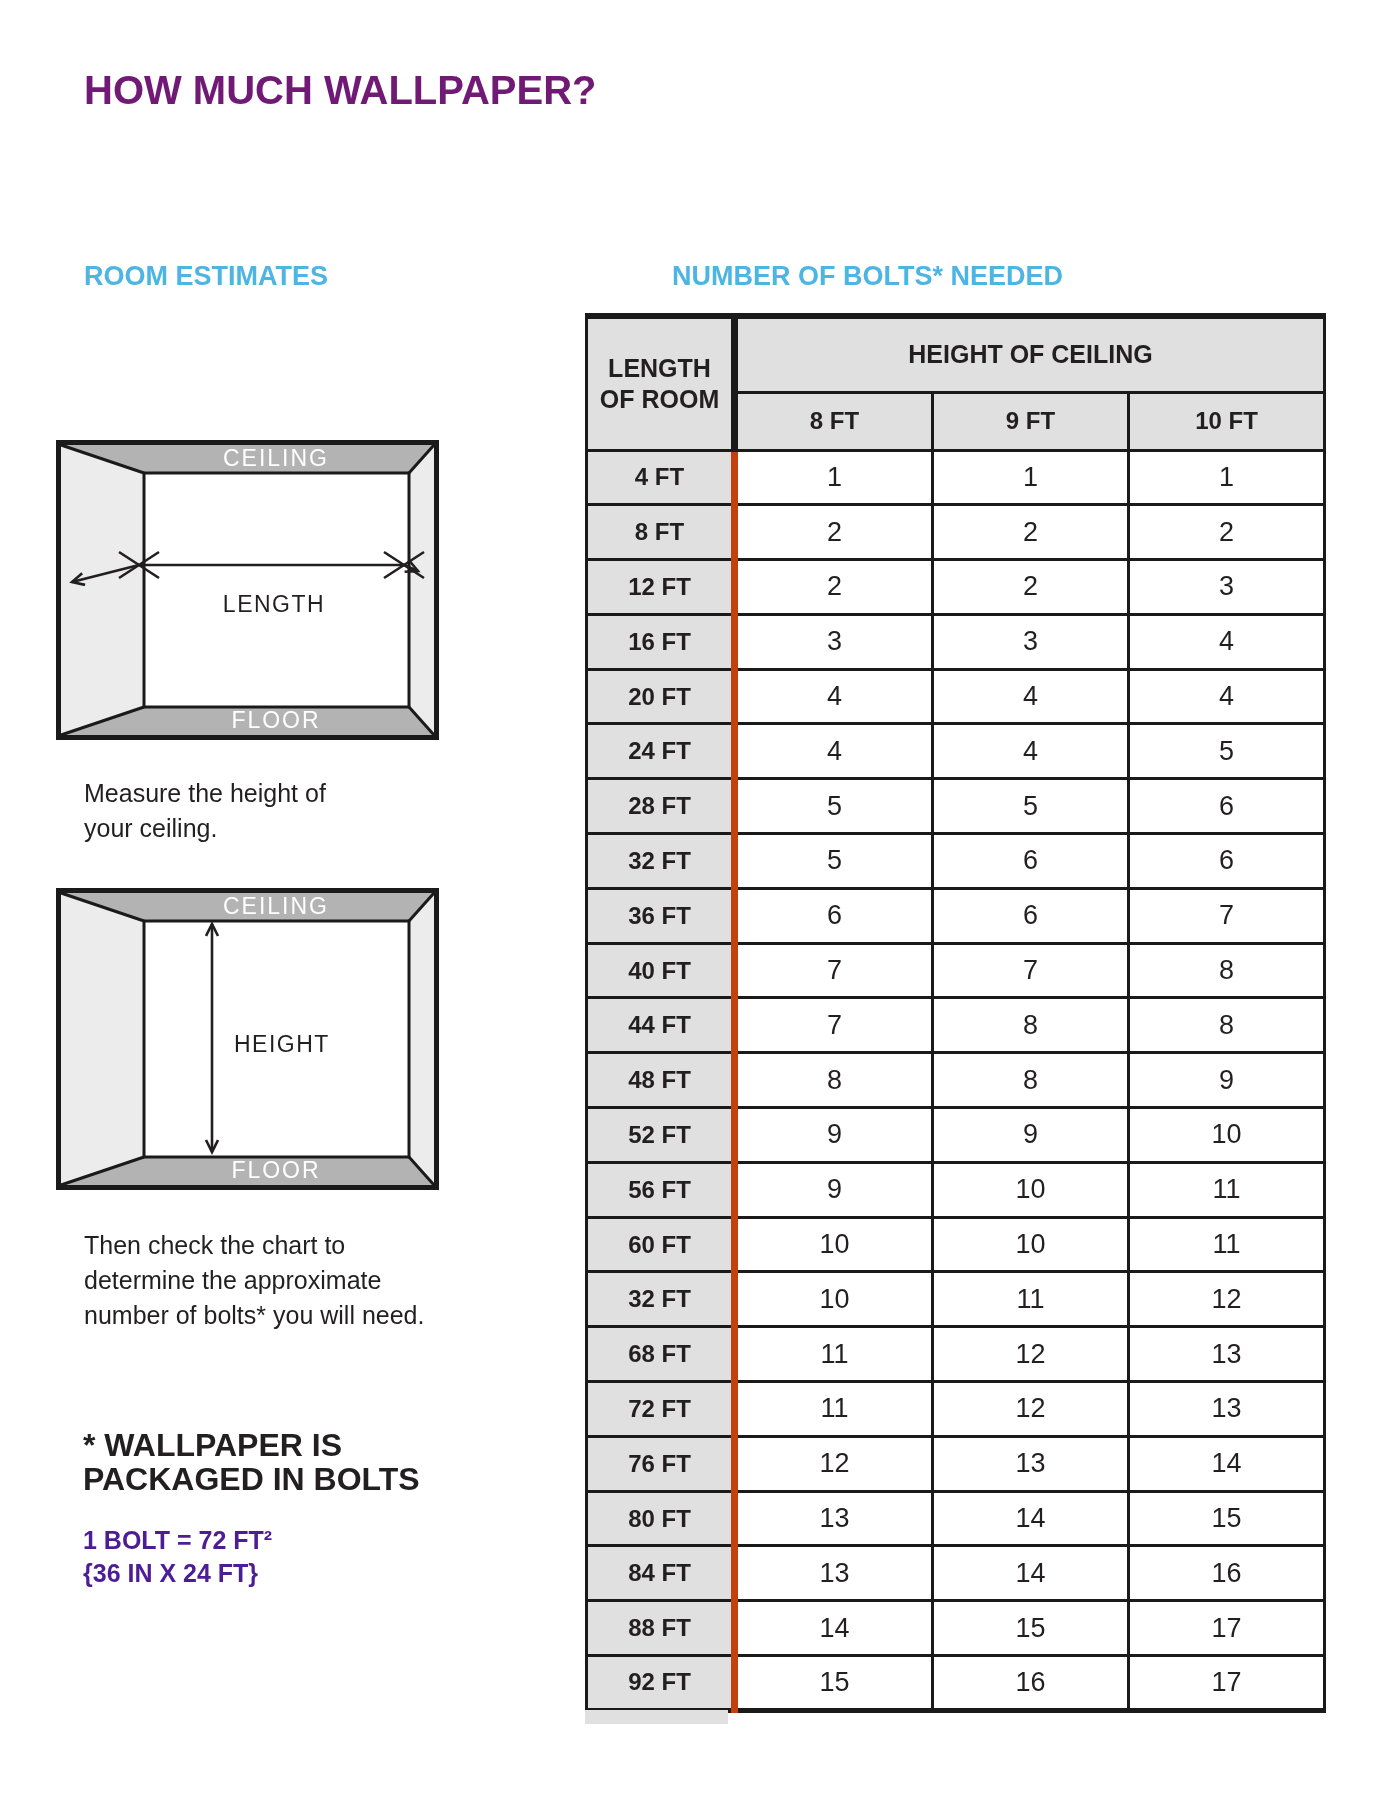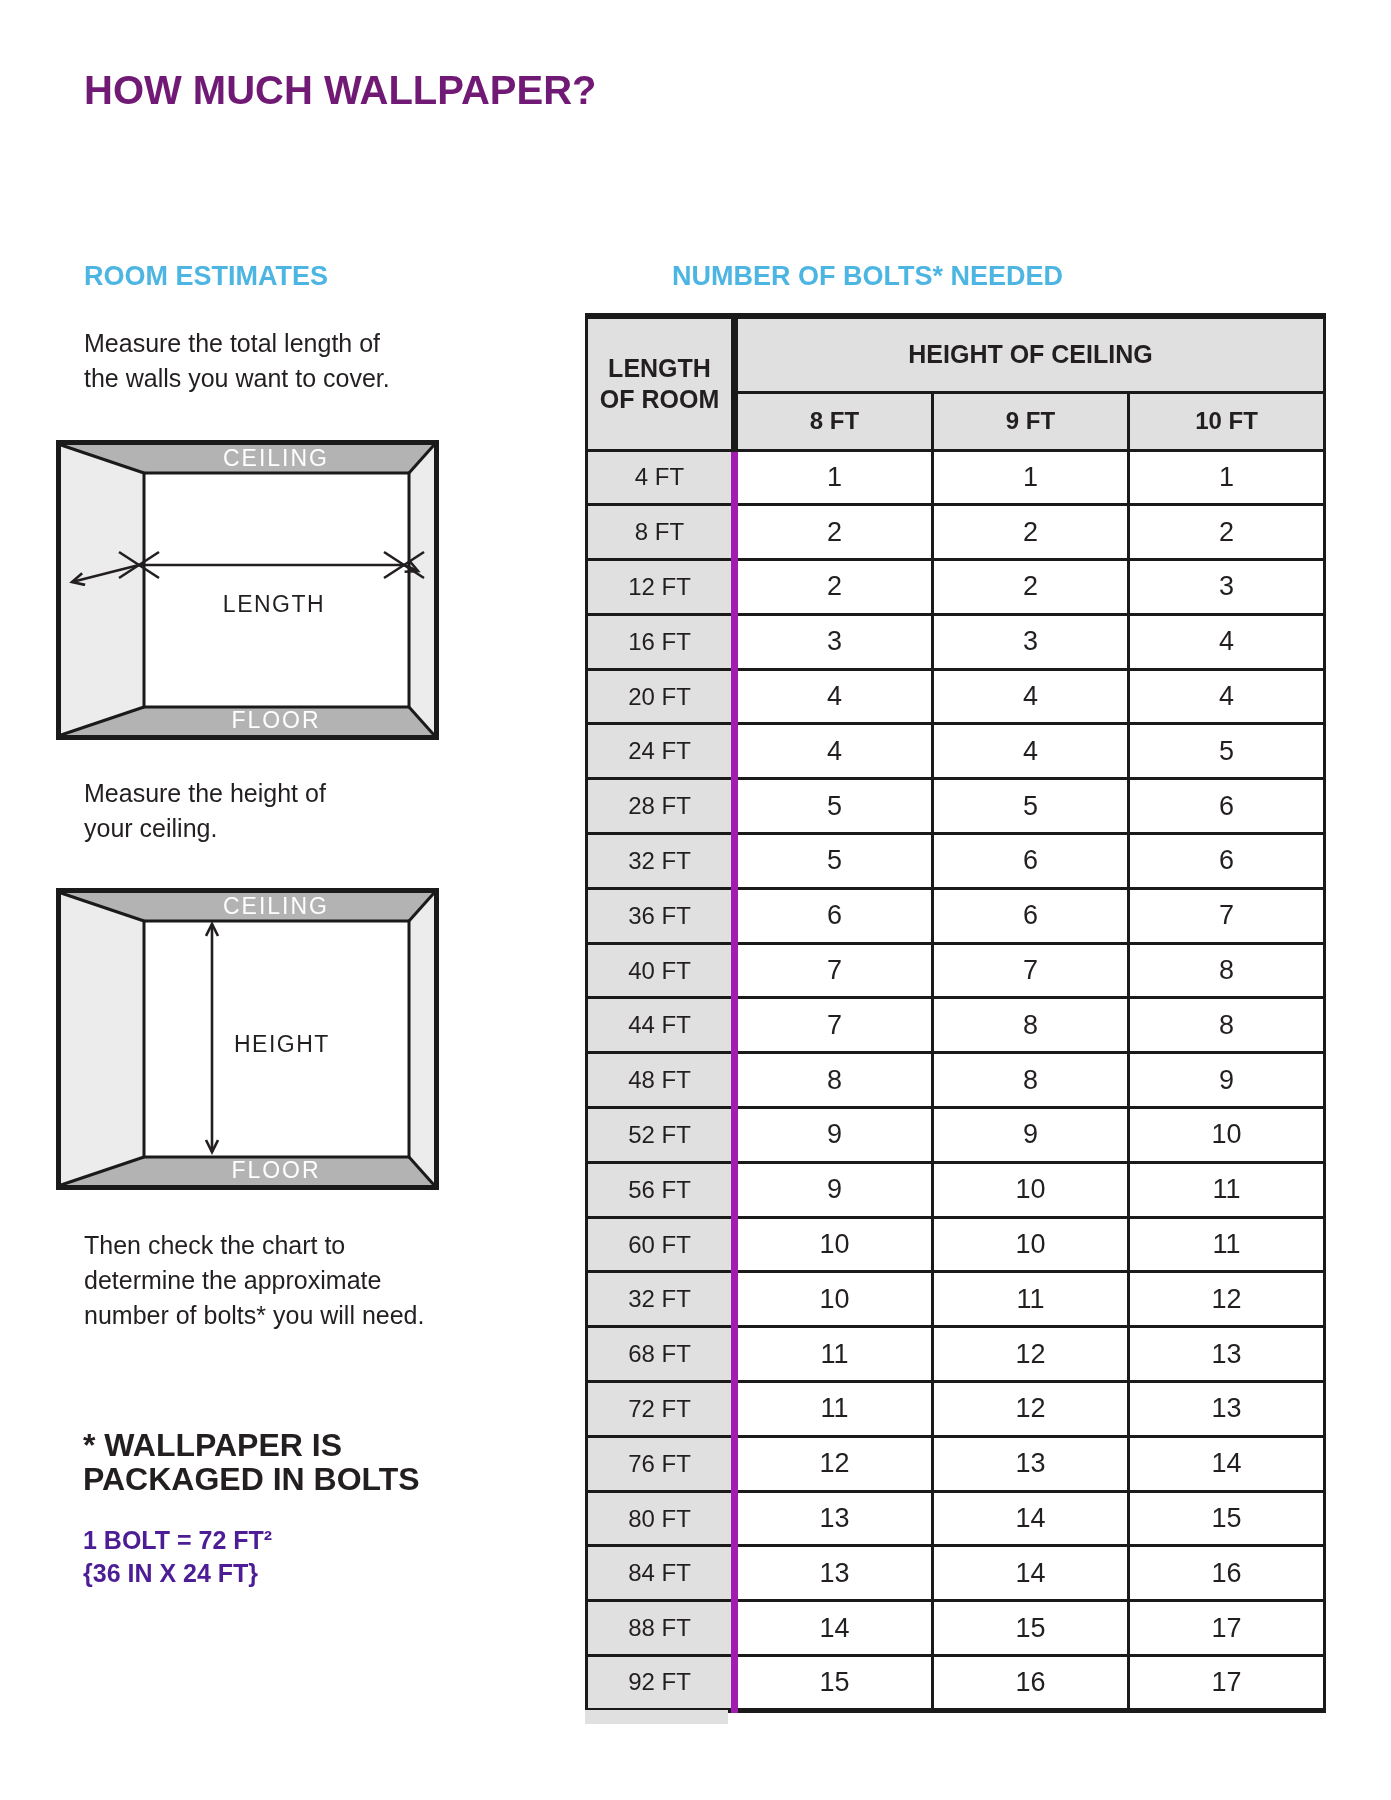--- a/index.html
+++ b/index.html
@@ -56,42 +56,38 @@
   #bolts-table .corner-cell {
     width:143px; background:#e0e0e0; font-size:25px; font-weight:bold; line-height:31px;
     border-right:7px solid #1a1a1a;
   }
   #bolts-table .group-header-row { height:76px; }
   #bolts-table .subcol-row { height:58px; }
   #bolts-table .group-header-cell { font-size:25px; font-weight:bold; }
   #bolts-table .subcol-cell { width:193px; font-size:24px; font-weight:bold; }
   #bolts-table tbody tr { height:54.8px; }
   #bolts-table tbody th.rowlabel {
-    background:#e0e0e0; font-size:24px; font-weight:normal;
-    border-right:7px solid #a21caf;
+    background:#e0e0e0; font-size:24px; font-weight:bold;
+    border-right:7px solid #c2410c;
   }
   #bolts-table tbody td { background:#ffffff; font-size:27px; font-weight:normal; }
 
   .table-bottom-tab {
     position:absolute; left:585px; top:1710px; width:143px; height:14px; background:#e0e0e0;
   }
 </style>
 </head>
 <body>
 
 <div class="page">
 
   <div class="page-title">HOW MUCH WALLPAPER?</div>
 
   <div class="blue-subhead" id="room-estimates-heading">ROOM ESTIMATES</div>
 
-  <div class="body-text" id="para-step1">
-    <div>Measure the total length of</div>
-    <div>the walls you want to cover.</div>
-  </div>
 
   <div class="diagram" id="diagram-length">
     <svg width="383" height="300" viewBox="0 0 383 300">
       <defs>
         <marker id="ah1" markerUnits="userSpaceOnUse" markerWidth="20" markerHeight="20" refX="13" refY="7" orient="auto-start-reverse">
           <path d="M1,1 L13,7 L1,13" fill="none" stroke="#231f20" stroke-width="2.6"></path>
         </marker>
       </defs>
 
       <rect x="2.5" y="2.5" width="378" height="295" fill="#ffffff" stroke="#1a1a1a" stroke-width="5"></rect>

